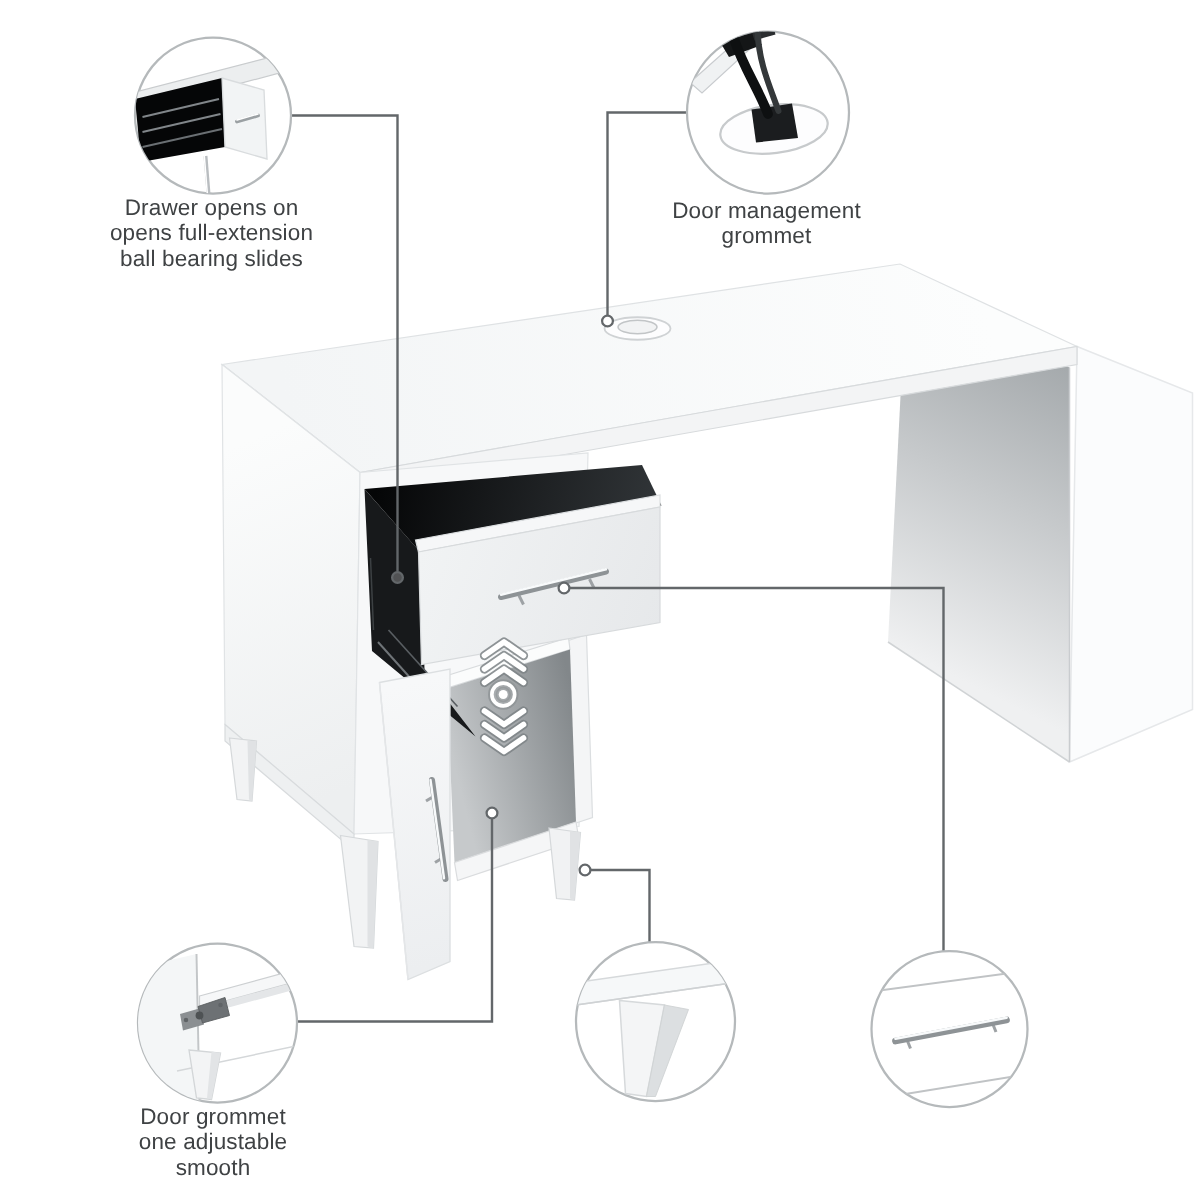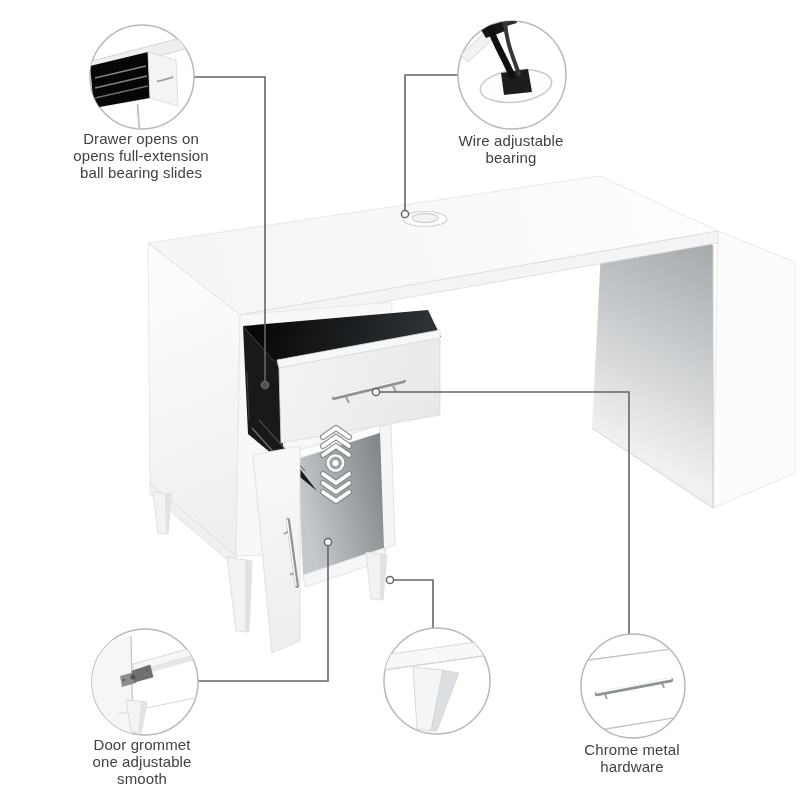--- a/index.html
+++ b/index.html
@@ -254,29 +254,25 @@
   </g>
 </svg>
 
   <div class="callout-label" style="left:141px;top:130px">
     <div>Drawer opens on</div>
     <div>opens full-extension</div>
     <div>ball bearing slides</div>
   </div>
 
   <div class="callout-label" style="left:511px;top:132px">
-    <div>Wire adjustable</div>
-    <div>bearing</div>
+    <div>Door management</div>
+    <div>grommet</div>
   </div>
 
   <div class="callout-label" style="left:142px;top:736px">
     <div>Door grommet</div>
     <div>one adjustable</div>
     <div>smooth</div>
   </div>
 
 
-  <div class="callout-label" style="left:632px;top:741px">
-    <div>Chrome metal</div>
-    <div>hardware</div>
-  </div>
 
 </div>
 
 </body></html>

